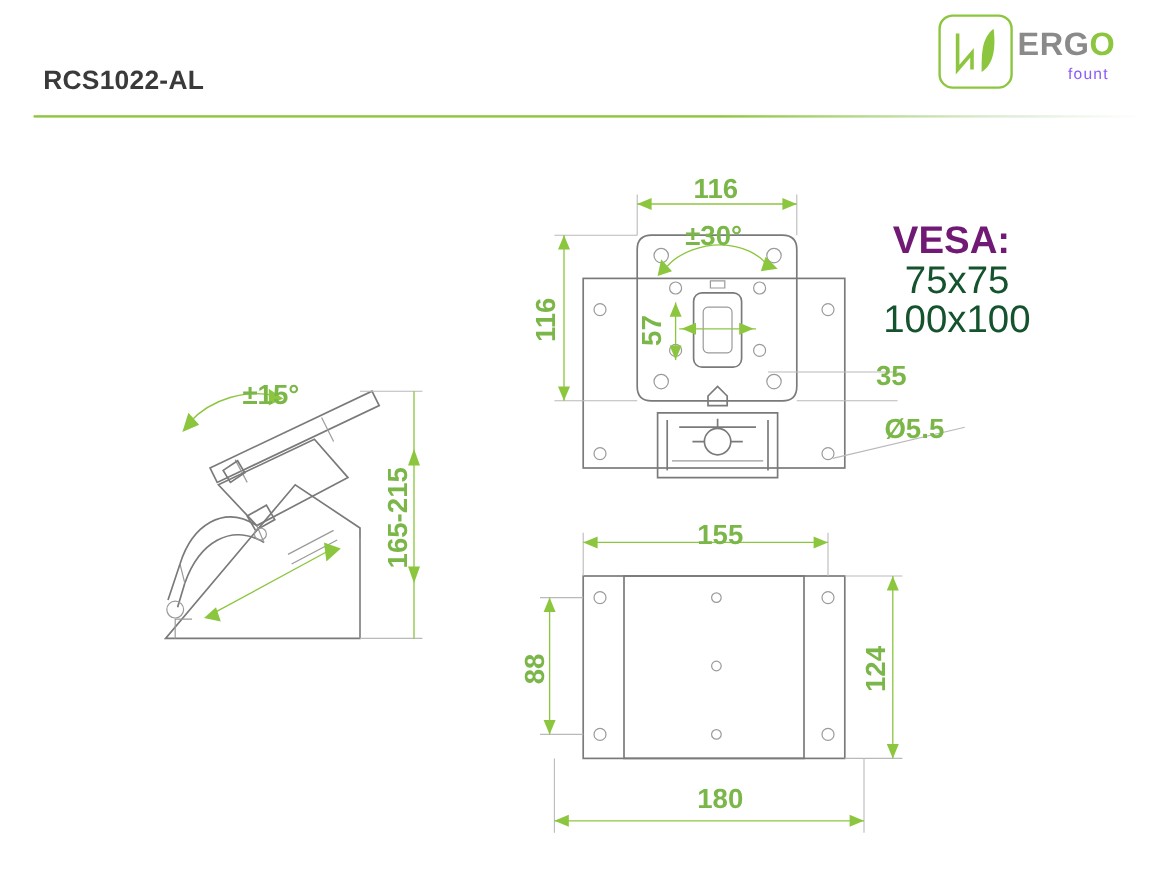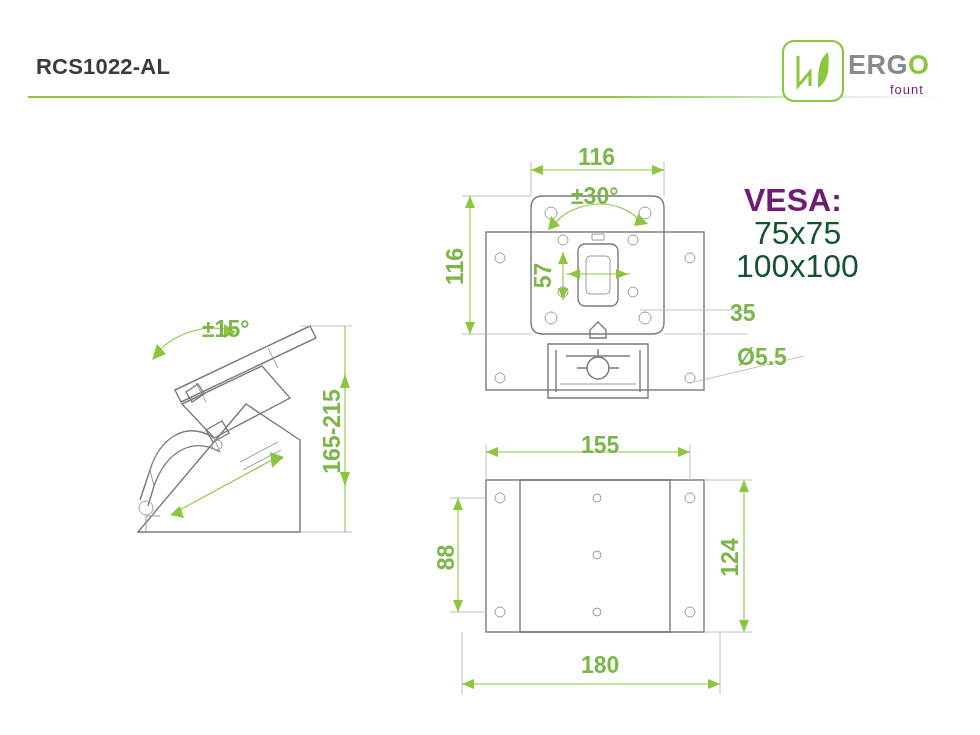--- a/index.html
+++ b/index.html
@@ -34,21 +34,21 @@
     left: 28px;
     top: 96px;
     width: 924px;
     height: 2px;
     background: linear-gradient(to right, #8cc63f 0%, #8cc63f 62%, #d9ead0 86%, #ffffff 100%);
   }
   
   #logo {
     position: absolute;
     left: 782px;
-    top: 40px;
+    top: 12px;
     width: 170px;
     height: 66px;
   }
   #logo-mark {
     position: absolute;
     left: 0;
     top: 0;
     width: 58px;
     height: 58px;
     border: 2px solid #8cc63f;
@@ -63,21 +63,21 @@
     font-weight: bold;
     color: #8a8a8a;
     letter-spacing: 0.5px;
   }
   #logo-text .accent { color: #8cc63f; }
   #logo-sub {
     position: absolute;
     left: 108px;
     top: 42px;
     font-size: 13px;
-    color: #701a75;
+    color: #8b5cf6;
     letter-spacing: 1px;
   }
   
   .dim {
     position: absolute;
     color: #7ab648;
     font-size: 23px;
     font-weight: bold;
     white-space: nowrap;
   }

